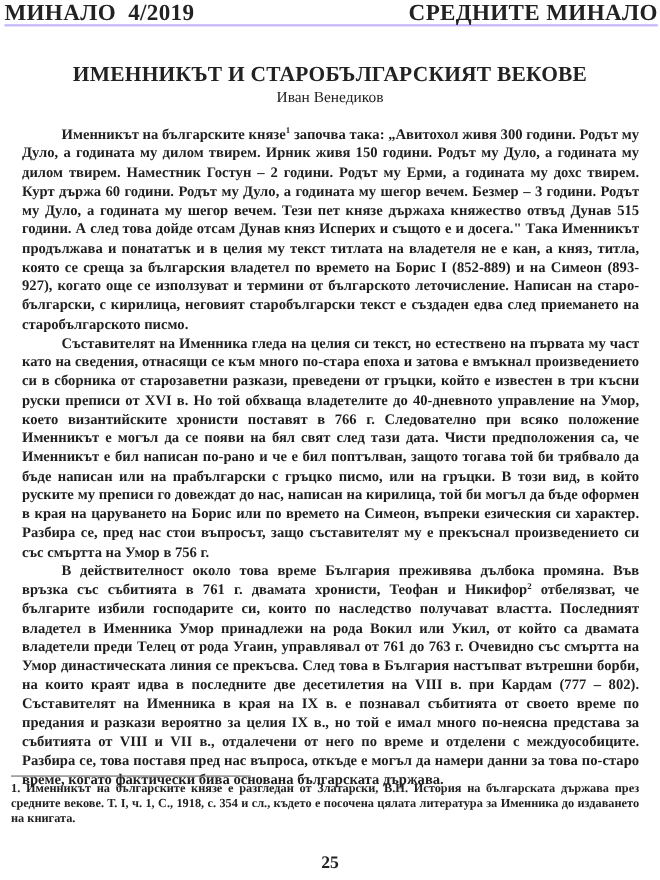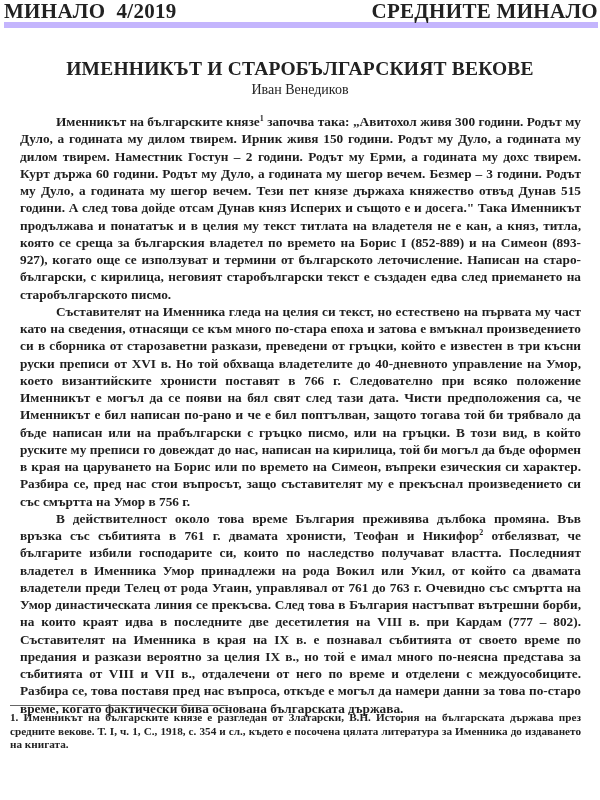--- a/index.html
+++ b/index.html
@@ -1,20 +1,20 @@
 <!DOCTYPE html>
 <html><head>
 <meta charset="utf-8">
 <style>
   html, body { margin: 0; padding: 0; background: #fff; }
   body { width: 600px; height: 800px; overflow: hidden; position: relative;
          font-family: "Liberation Serif", "DejaVu Serif", serif; color: #1a1a1a; }
   .page { position: absolute; left: 0; top: 0; width: 600px; height: 800px; }
   .running-head { position: absolute; left: 4px; right: 2px; top: 0; height: 22px;
-                  border-bottom: 6px solid #c4b5fd; display: flex; justify-content: space-between;
+                  border-bottom: 2px solid #c4b5fd; display: flex; justify-content: space-between;
                   align-items: flex-end; }
   .rh-left, .rh-right { font-weight: bold; font-size: 21px; line-height: 22px; letter-spacing: 0.3px; color: #222; }
   .title { position: absolute; left: 0; right: 0; top: 58px; text-align: center;
            font-weight: bold; font-size: 19.5px; letter-spacing: 0.2px; color: #222; }
   .author { position: absolute; left: 0; right: 0; top: 82px; text-align: center;
             font-size: 14px; color: #222; }
   .body-text { position: absolute; left: 20px; width: 561px; top: 113px;
                font-size: 13.3px; line-height: 17.25px; text-align: justify; color: #1f1f1f;
                font-weight: bold; }
   .body-text p { margin: 0; text-indent: 36px; hyphens: manual; }
@@ -44,13 +44,14 @@
     <p>Съставителят на Именника гледа на целия си текст, но естествено на първата му част като на сведения, отнасящи се към много по-стара епоха и затова е вмъкнал произведението си в сборника от старозаветни разкази, преведени от гръцки, който е известен в три късни руски преписи от XVI в. Но той обхваща владетелите до 40-дневното управление на Умор, което византийските хронисти поставят в 766 г. Следова­телно при всяко положение Именникът е могъл да се появи на бял свят след тази дата. Чисти предположения са, че Именникът е бил написан по-рано и че е бил поптълван, защото тогава той би трябвало да бъде написан или на прабългарски с гръцко писмо, или на гръцки. В този вид, в който руските му преписи го довеждат до нас, написан на кирилица, той би могъл да бъде оформен в края на царуването на Борис или по времето на Симеон, въпреки езическия си характер. Разбира се, пред нас стои въпросът, защо съставителят му е прекъснал произведението си със смъртта на Умор в 756 г.</p>
     <p><span>В действителност около това време България преживява дълбока промяна. Във връзка със събитията в 761 г. двамата хронисти, Теофан и Никифор</span><sup>2</sup><span> отбеляз­ват, че българите избили господарите си, които по наследство получават властта. Последният владетел в Именника Умор принадлежи на рода Вокил или Укил, от който са двамата владетели преди Телец от рода Угаин, управлявал от 761 до 763 г. Очевидно със смъртта на Умор династическата линия се прекъсва. След това в България настъпват вътрешни борби, на които краят идва в последните две десети­летия на VIII в. при Кардам (777 – 802). Съставителят на Именника в края на IX в. е познавал събитията от своето време по предания и разкази вероятно за целия IX в., но той е имал много по-неясна представа за събитията от VIII и VII в., отдалечени от него по време и отделени с междуособиците. Разбира се, това поставя пред нас въпроса, откъде е могъл да намери данни за това по-старо време, когато фактически бива основана българската държава.</span></p>
   </div>
 
   <div class="fn-rule"></div>
 
   <div class="footnotes">
     <p>1. Именникът на българските князе е разгледан от Златарски, В.Н. История на българ­ската държава през средните векове. Т. I, ч. 1, С., 1918, с. 354 и сл., където е посочена цялата литература за Именника до издаването на книгата.</p>
   </div>
 
+  <div class="page-num">25</div>
 </div>
 
 </body></html>

